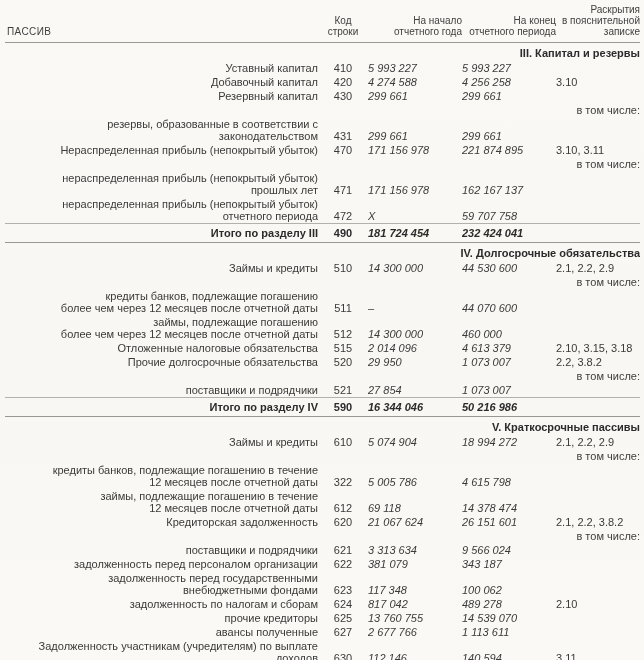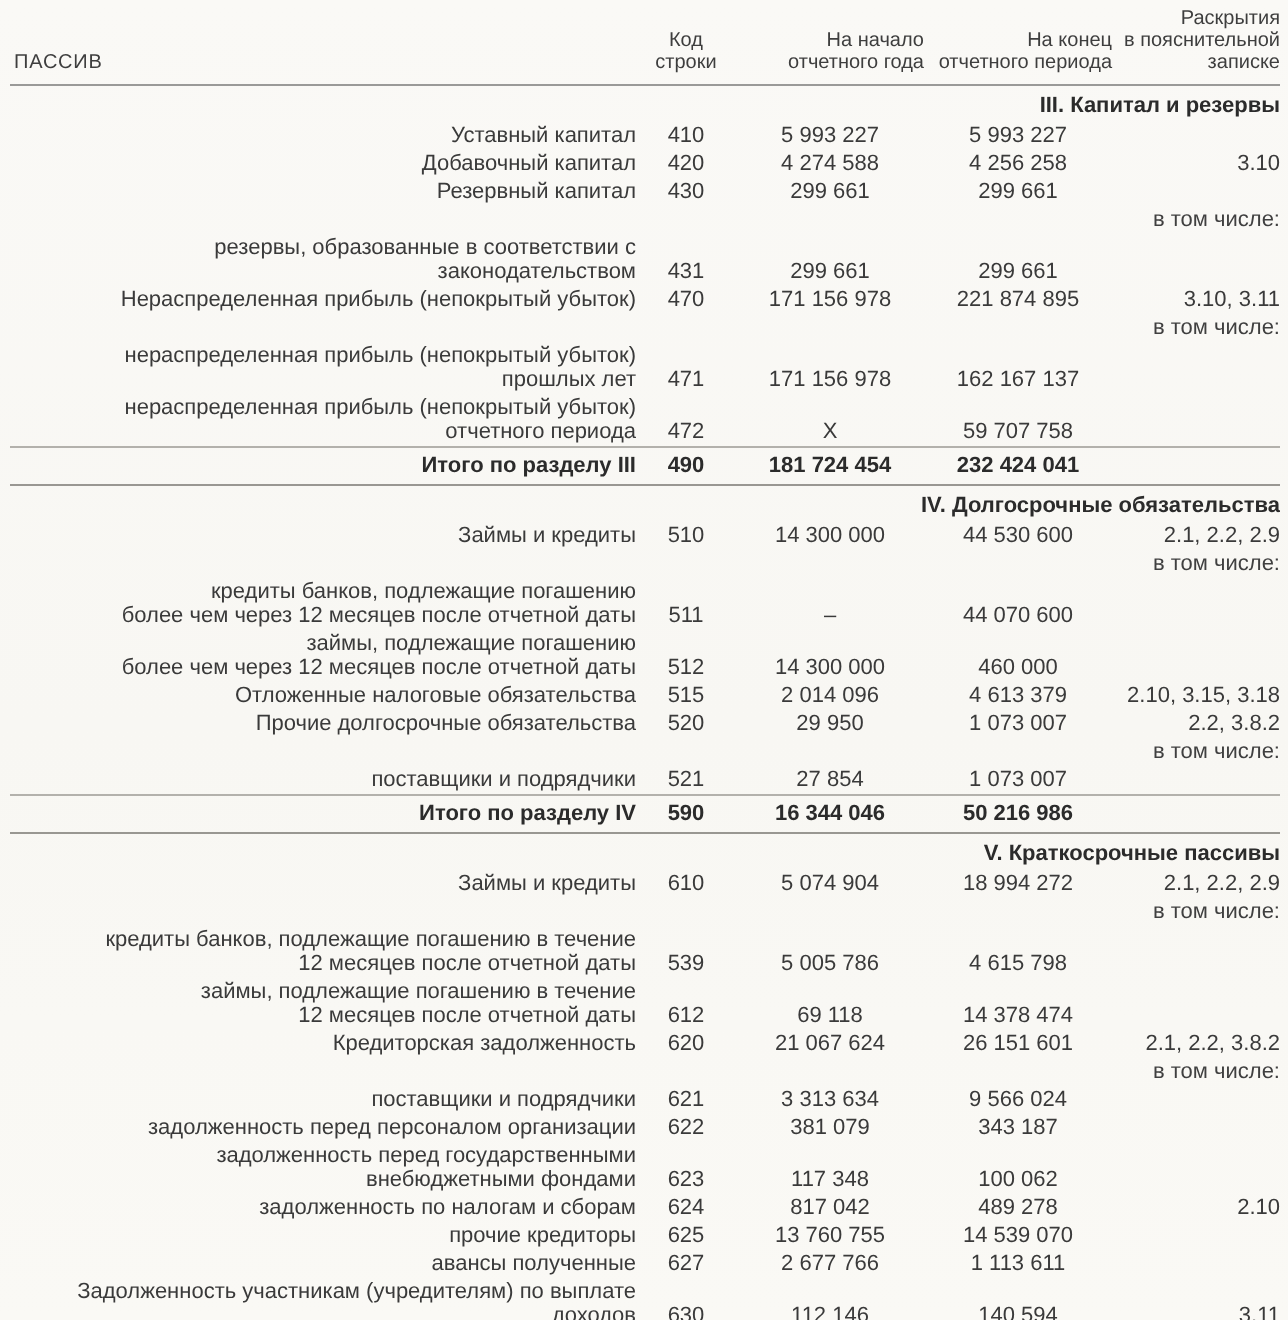--- a/index.html
+++ b/index.html
@@ -44,22 +44,22 @@
   th.h-begin, th.h-end, th.h-disc { text-align: right; }
 
   td {
     padding: 1px 0;
     line-height: 12px;
     vertical-align: bottom;
     overflow: hidden;
   }
   td.label { text-align: right; padding-left: 2px; }
   td.code  { text-align: center; }
-  td.num   { text-align: center; }
-  td.disc  { text-align: right; position: relative; margin-left: 24px; }
+  td.num   { text-align: left; font-style: italic; }
+  td.disc  { text-align: left; position: relative; margin-left: 24px; }
 
   tr.section td {
     font-weight: bold;
     color: #2b2b2b;
     padding-top: 4px;
     padding-bottom: 2px;
   }
   tr.note td {
     padding-left: 11px;
     padding-top: 2px;
@@ -241,21 +241,21 @@
           <td class="num">5 074 904</td>
           <td class="num">18 994 272</td>
           <td class="disc">2.1, 2.2, 2.9</td>
         </tr>
         <tr class="note">
           <td colspan="5" class="label">в том числе:</td>
         </tr>
         <tr class="sub2">
           <td class="label">кредиты банков, подлежащие погашению в течение
 12 месяцев после отчетной даты</td>
-          <td class="code">539</td>
+          <td class="code">322</td>
           <td class="num">5 005 786</td>
           <td class="num">4 615 798</td>
           <td class="disc"></td>
         </tr>
         <tr class="sub2">
           <td class="label">займы, подлежащие погашению в течение
 12 месяцев после отчетной даты</td>
           <td class="code">612</td>
           <td class="num">69 118</td>
           <td class="num">14 378 474</td>

